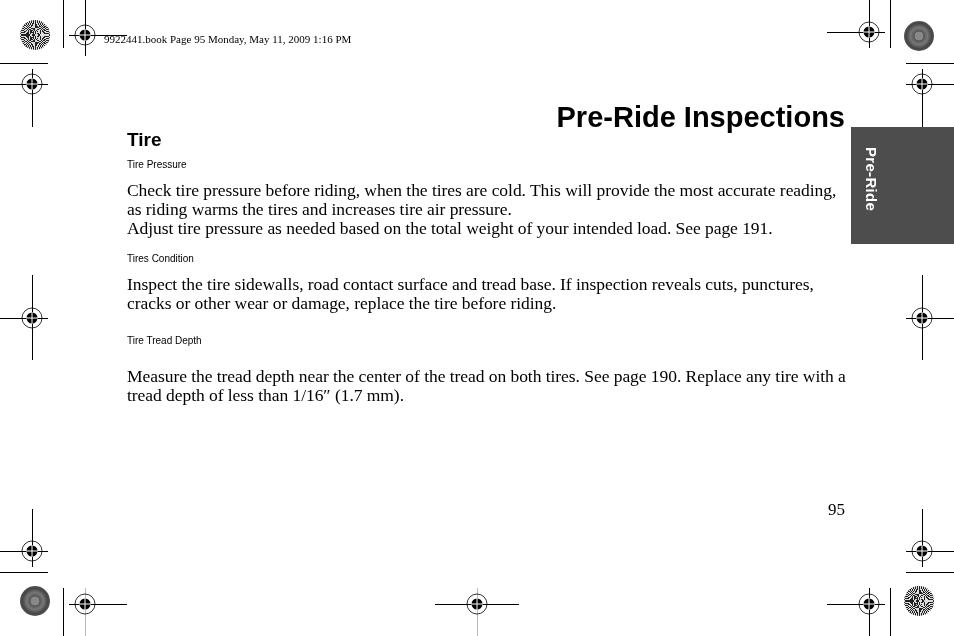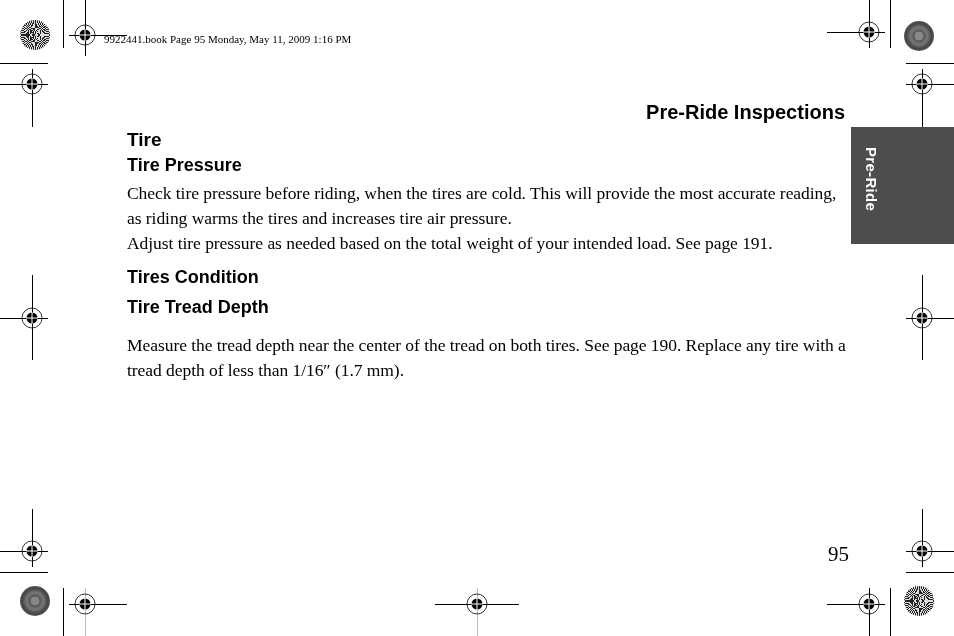--- a/index.html
+++ b/index.html
@@ -7,44 +7,44 @@
       width: 954px; height: 636px; position: relative; overflow: hidden;
       background: #ffffff; color: #000;
       font-family: "Liberation Serif", serif;
     }
     .abs { position: absolute; }
     .hdr-info {
       left: 104px; top: 33px; font-size: 11px; white-space: nowrap;
       font-family: "Liberation Serif", serif;
     }
     .page-title {
-      right: 109px; top: 101px; font-size: 20px; font-weight: bold;
+      right: 109px; top: 101px; font-size: 29px; font-weight: bold;
       font-family: "Liberation Sans", sans-serif; white-space: nowrap; margin-left: 10px;
     }
     .side-tab {
       left: 851px; top: 127px; width: 103px; height: 117px; background: #4d4d4d;
     }
     .side-tab-label {
       position: absolute; left: 12px; top: 20px;
       writing-mode: vertical-rl; color: #fff; font-weight: bold;
       font-family: "Liberation Sans", sans-serif; font-size: 15px; letter-spacing: 0.3px;
     }
     .content { left: 127px; top: 128px; width: 722px; }
     h2.sec {
       margin: 0; font-family: "Liberation Sans", sans-serif; font-weight: bold;
       font-size: 19px; line-height: 24px;
     }
     h3.sub {
-      margin: 0; font-family: "Liberation Sans", sans-serif; font-weight: bold;
-      font-size: 18px; line-height: 20px;
+      margin: 0; font-family: "Liberation Sans", sans-serif; font-weight: normal;
+      font-size: 10px; line-height: 20px;
     }
     p.body {
-      margin: 0; font-size: 17.5px; line-height: 25px; letter-spacing: -0.05px;
+      margin: 0; font-size: 17.5px; line-height: 19px; letter-spacing: -0.05px;
     }
-    .page-num { left: 828px; top: 542px; font-size: 21px; }
+    .page-num { left: 828px; top: 500px; font-size: 17px; }
 
     
     .reg { position: absolute; width: 22px; height: 22px; }
     .line-h { position: absolute; height: 1px; background: #000; }
     .line-v { position: absolute; width: 1px; background: #000; }
     .line-v.light { background: #bbb; }
     .rosette { position: absolute; width: 30px; height: 30px; border-radius: 50%; }
     .ros-a {
       background: repeating-conic-gradient(#222 0deg 4deg, #ddd 4deg 8deg);
     }
@@ -64,22 +64,23 @@
 </div>
 
 <div class="abs content">
   <h2 class="sec">Tire</h2>
 
   <h3 class="sub" style="margin-top:3px">Tire Pressure</h3>
   <p class="body" style="margin-top:6px">Check tire pressure before riding, when the tires are cold. This will provide the most accurate reading, as riding warms the tires and increases tire air pressure.</p>
   <p class="body" style="">Adjust tire pressure as needed based on the total weight of your intended load. See page 191.</p>
 
   <h3 class="sub" style="margin-top:11px">Tires Condition</h3>
+  <p class="body" style="margin-top:6px">Inspect the tire sidewalls, road contact surface and tread base. If inspection reveals cuts, punctures, cracks or other wear or damage, replace the tire before riding.</p>
 
-  <h3 class="sub" style="margin-top:10px">Tire Tread Depth</h3>
+  <h3 class="sub" style="margin-top:18px">Tire Tread Depth</h3>
   <p class="body" style="margin-top:16px">Measure the tread depth near the center of the tread on both tires. See page 190. Replace any tire with a tread depth of less than 1/16″ (1.7 mm).</p>
 </div>
 
 <div class="abs page-num">95</div>
 
 <svg width="0" height="0" style="position:absolute">
   <defs>
     <symbol id="reg" viewBox="0 0 22 22">
       <circle cx="11" cy="11" r="10" fill="none" stroke="#000" stroke-width="0.8"></circle>
       <circle cx="11" cy="11" r="5.5" fill="#000"></circle>

